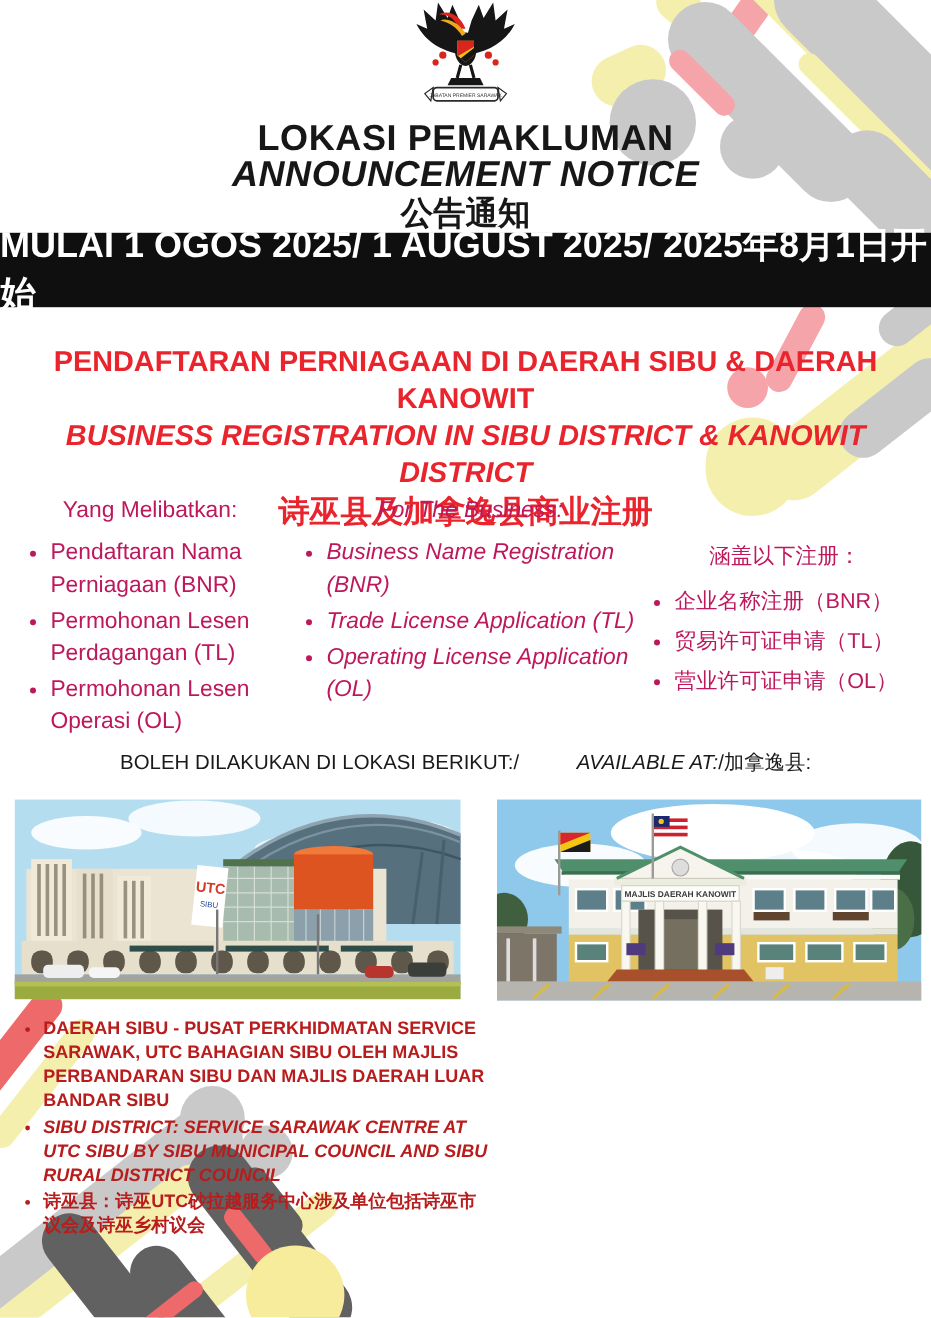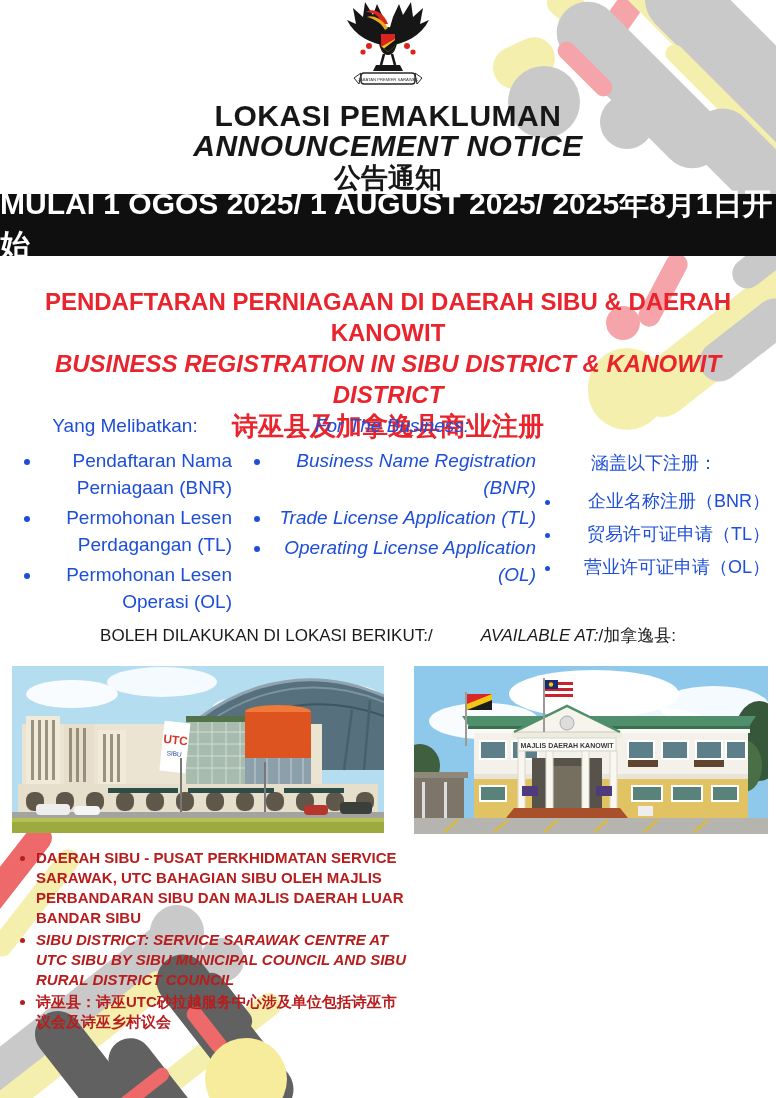--- a/index.html
+++ b/index.html
@@ -18,24 +18,24 @@
   .center{left:0;width:776px;text-align:center;}
   .title-ms{top:99px;font-size:30px;font-weight:700;letter-spacing:.5px;}
   .title-en{top:129px;font-size:30px;font-weight:700;font-style:italic;letter-spacing:.5px;}
   .title-zh{top:160px;font-size:27px;font-weight:700;}
   .banner{top:194px;left:0;width:776px;height:62px;background:#0f0f0f;color:#ffffff;
           display:flex;align-items:center;justify-content:center;font-size:30px;font-weight:700;z-index:3;}
   .subject{top:286px;color:#e9242c;font-weight:700;}
   .subject .l1{font-size:24px;line-height:31px;}
   .subject .l2{font-size:24px;line-height:31px;font-style:italic;}
   .subject .l3{font-size:26px;line-height:33px;}
-  .col{position:absolute;z-index:2;font-size:19px;line-height:27px;color:#1d4ed8;}
+  .col{position:absolute;z-index:2;font-size:19px;line-height:27px;color:#be185d;}
   .col .col-h{text-align:center;font-size:19px;}
   .col ul{margin:8px 0 0 0;padding-left:24px;}
-  .col li{margin-bottom:3px;text-align:right;}
+  .col li{margin-bottom:3px;}
   .col-en{font-style:italic;}
   .col-zh{font-size:18px;line-height:30px;}
   .col-zh .col-h{font-size:18px;}
   .avail{top:624px;font-size:17px;color:#1a1a1a;}
   .avail .it{font-style:italic;padding-left:48px;}
   .photo{position:absolute;z-index:2;overflow:hidden;}
   .photo svg{display:block;width:100%;height:100%;}
   .blist{position:absolute;z-index:2;font-size:15px;font-weight:700;line-height:20px;color:#b91c1c;}
   .blist ul{margin:0;padding-left:20px;}
   .blist li{margin-bottom:2px;}

